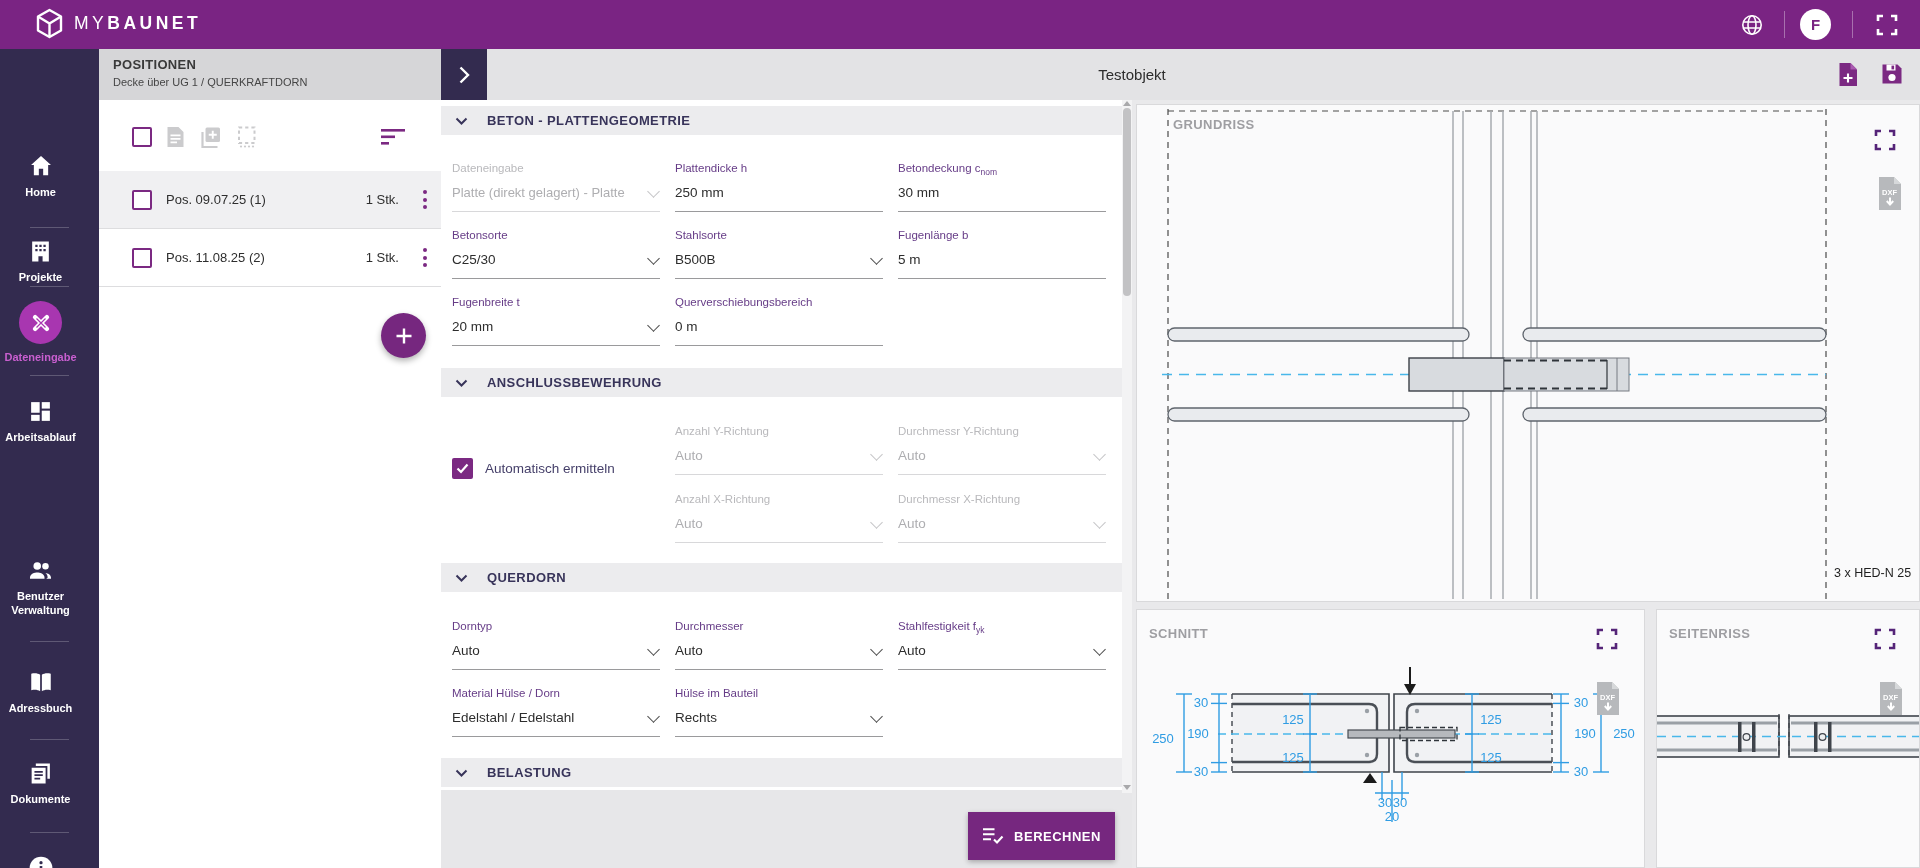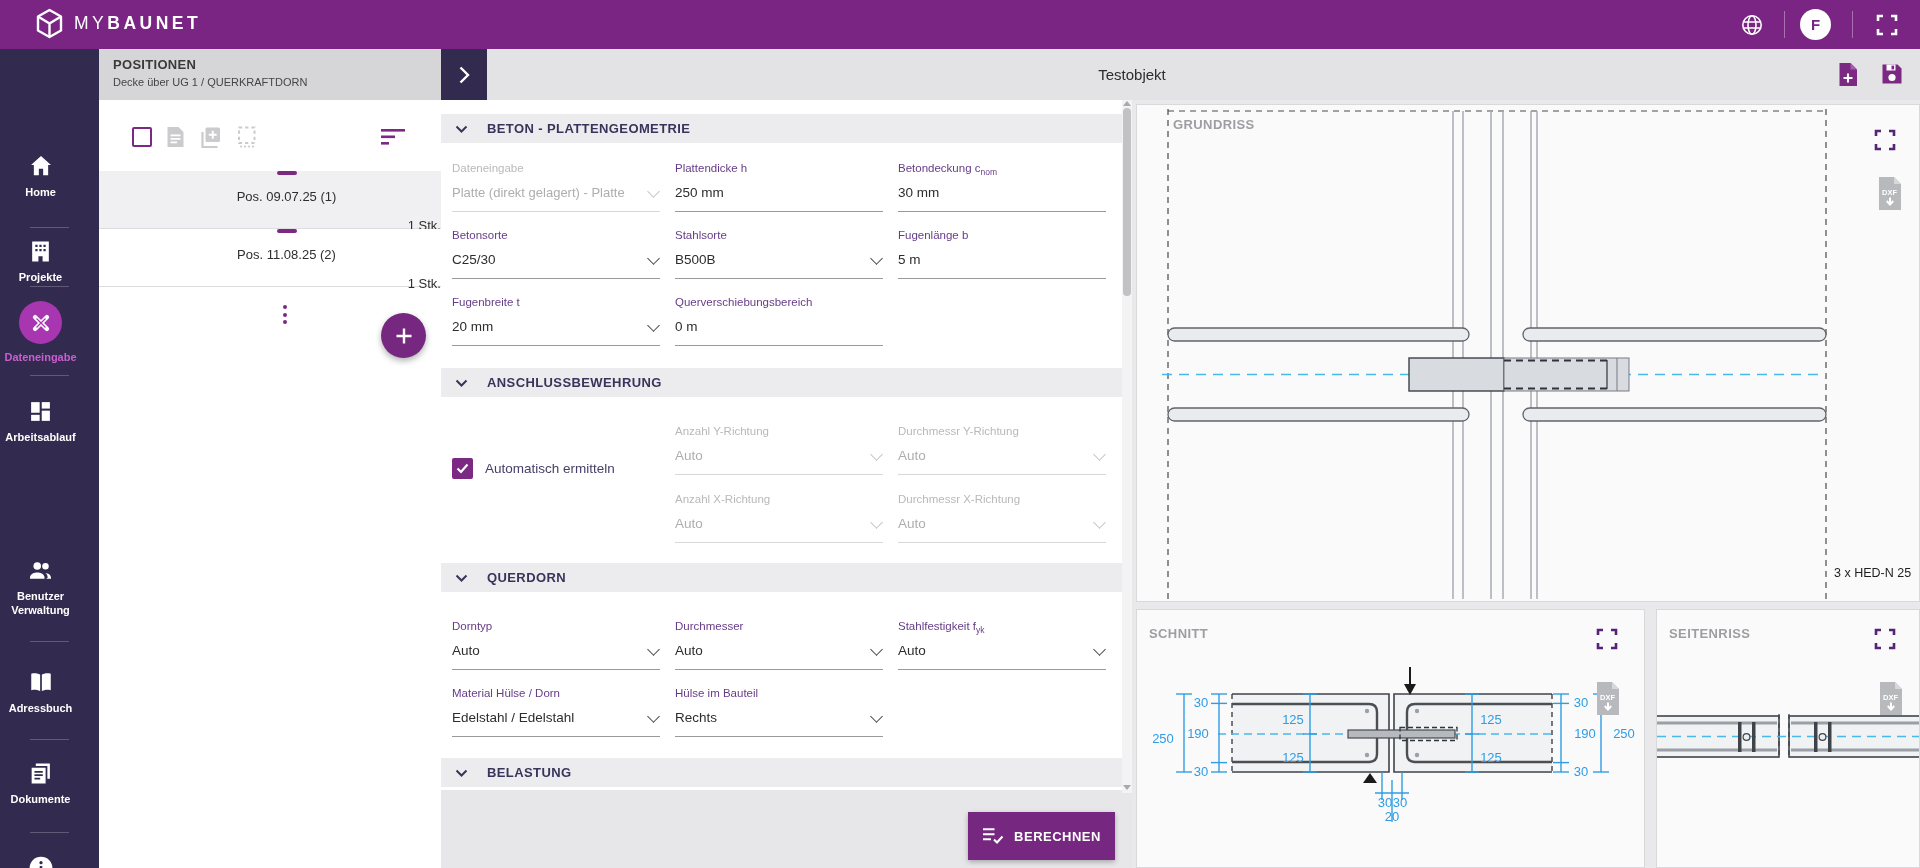--- a/index.html
+++ b/index.html
@@ -27,21 +27,21 @@
   .s-label.active{color:#C95FD0;}
 
   
   .pos-panel{position:absolute;left:99px;top:49px;width:342px;height:819px;background:#fff;}
   .pos-head{position:absolute;left:0;top:0;width:342px;height:51px;background:#d6d6d8;box-sizing:border-box;padding:8px 0 0 14px;}
   .pos-title{font-size:13px;font-weight:bold;color:#3a3a3a;letter-spacing:.3px;}
   .pos-sub{font-size:11px;color:#454545;margin-top:4px;}
   .pos-toolbar{position:absolute;left:0;top:63px;width:342px;height:50px;display:flex;align-items:center;padding-left:33px;gap:13px;box-sizing:border-box;}
   .cbx{width:20px;height:20px;border:2px solid #7B2982;border-radius:2px;background:#fff;box-sizing:border-box;cursor:pointer;}
   .pos-row{position:absolute;left:0;width:342px;height:58px;display:flex;align-items:center;padding-left:33px;gap:14px;
-           box-sizing:border-box;border-bottom:1px solid #dddddf;cursor:pointer;flex-direction:column;}
+           box-sizing:border-box;border-bottom:1px solid #dddddf;cursor:pointer;}
   .row-label{font-size:13px;color:#2e2e2e;}
   .row-qty{margin-left:auto;font-size:13px;color:#2e2e2e;}
   .kebab{display:flex;flex-direction:column;gap:3.5px;margin:0 14px 0 10px;cursor:pointer;}
   .kebab i{width:4px;height:4px;border-radius:50%;background:#7B2982;}
   .fab{position:absolute;left:282px;top:264px;width:45px;height:45px;border-radius:50%;background:#76277F;
        display:flex;align-items:center;justify-content:center;box-shadow:0 3px 6px rgba(0,0,0,.3);cursor:pointer;}
 
   
   .collapse{position:absolute;left:441px;top:49px;width:46px;height:51px;background:#332B4F;display:flex;align-items:center;justify-content:center;cursor:pointer;}
   .doc-head{position:absolute;left:487px;top:49px;width:1433px;height:51px;background:#e3e3e5;}
@@ -279,21 +279,21 @@
     <svg class="doc-ic" style="left:1393px" width="24" height="24" viewBox="0 0 24 24">
       <path fill="#7B2982" d="M2.5 2.5 h15 l4 4 v15 h-19 Z"></path>
       <rect x="6.5" y="2.5" width="9" height="6" fill="#fff"></rect>
       <rect x="11.5" y="3.6" width="2.6" height="3.8" fill="#7B2982"></rect>
       <circle cx="12" cy="15.5" r="3.6" fill="#fff"></circle>
     </svg>
   </div>
 
   <section class="form-panel">
 
-    <div class="sec-band" style="top:14px">
+    <div class="sec-band" style="top:6px">
       <svg width="13" height="8" viewBox="0 0 13 8">
         <path d="M1.5 1.5 L6.5 6.5 L11.5 1.5" fill="none" stroke="#38345A" stroke-width="2"></path>
       </svg>
       <span class="band-title">BETON - PLATTENGEOMETRIE</span>
     </div>
 
     <div class="field dis" style="left:11px;top:62px">
       <div class="f-label"><span>Dateneingabe</span></div>
       <div class="f-value">
           <span style="font-size:13px">Platte (direkt gelagert) - Platte</span>

